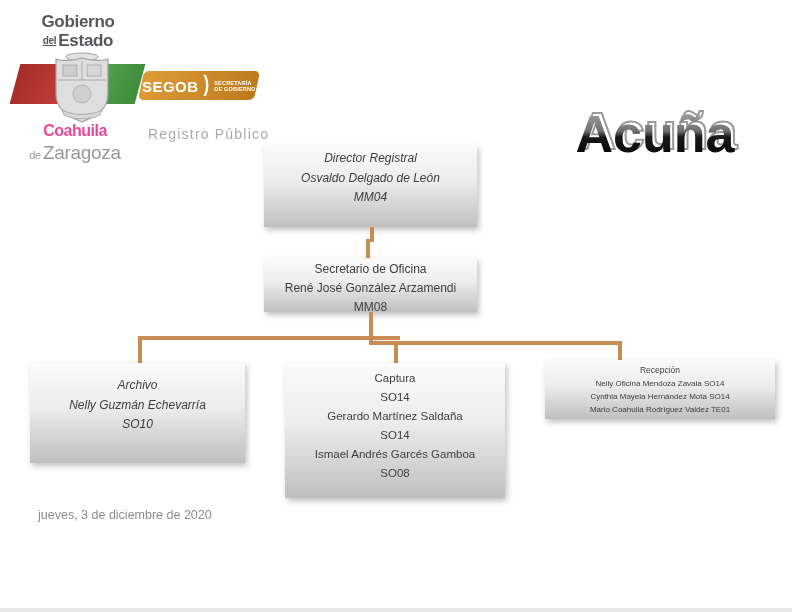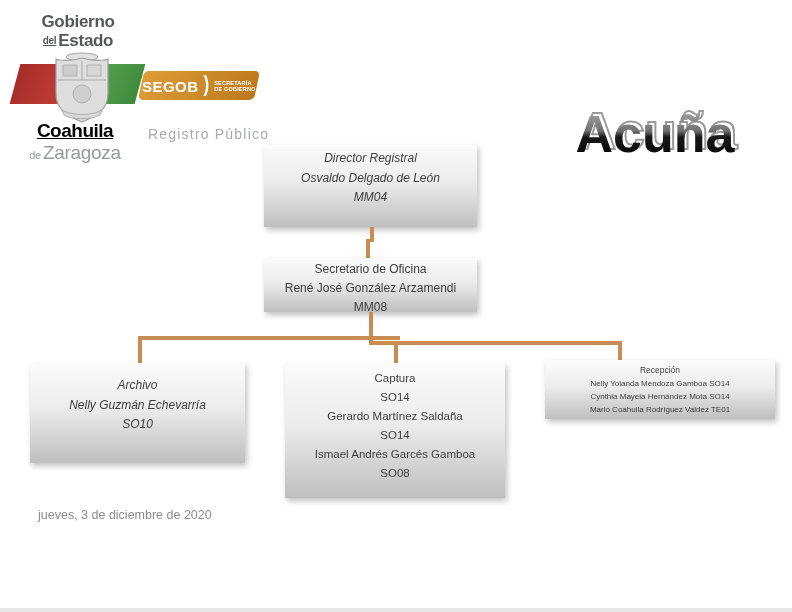--- a/index.html
+++ b/index.html
@@ -19,21 +19,21 @@
     background:linear-gradient(100deg,#55a44f,#3f8a3c);transform:skewX(-15deg);}
   .shield{position:absolute;left:50px;top:52px;}
   .segob-badge{position:absolute;left:141px;top:71px;width:116px;height:29px;
     background:linear-gradient(100deg,#dd9c37,#bc7a1e);transform:skewX(-12deg);
     border-radius:5px;display:flex;align-items:center;justify-content:center;gap:5px;}
   .segob-inner{transform:skewX(12deg);display:flex;align-items:center;gap:5px;color:#fff;}
   .segob-word{font-size:15px;font-weight:bold;letter-spacing:0.5px;}
   .segob-swoosh{font-size:17px;font-weight:bold;transform:scaleY(1.25);margin-top:-2px;}
   .segob-sub{font-size:5.5px;font-weight:bold;line-height:6.5px;letter-spacing:0.2px;}
   .coa-text{position:absolute;left:27px;top:119px;width:96px;text-align:center;}
-  .coa-text .coah{font-size:19px;font-weight:bold;color:#000000;letter-spacing:-0.5px;line-height:24px;text-decoration:underline;}
+  .coa-text .coah{font-size:16px;font-weight:bold;color:#ec4899;letter-spacing:-0.5px;line-height:24px;}
   .coa-text .zar{font-size:19px;color:#97999c;line-height:19px;letter-spacing:-0.3px;}
   .coa-text .de{font-size:11px;margin-right:2px;}
   .registro{position:absolute;left:148px;top:126px;font-size:14px;color:#a8aaac;letter-spacing:1.2px;}
   .acuna{position:absolute;left:545px;top:96px;}
   
   .obox{position:absolute;text-align:center;color:#3d3d3d;
     background:linear-gradient(180deg,#fbfbfb 0%,#ececec 45%,#bfbfbf 100%);
     box-shadow:2px 3px 6px rgba(0,0,0,0.25);}
   .b-director{left:264px;top:145px;width:213px;height:82px;font-size:12px;line-height:19.5px;padding-top:4px;box-sizing:border-box;font-style:italic;}
   .b-secretario{left:264px;top:258px;width:213px;height:54px;font-size:12px;line-height:19px;padding-top:2px;box-sizing:border-box;}
@@ -140,20 +140,20 @@
     <div>Captura</div>
     <div>SO14</div>
     <div>Gerardo Martínez Saldaña</div>
     <div>SO14</div>
     <div>Ismael Andrés Garcés Gamboa</div>
     <div>SO08</div>
   </div>
 
   <div class="obox b-recepcion">
     <div class="rtitle">Recepción</div>
-    <div>Nelly Yolanda Mendoza Gamboa SO14</div>
+    <div>Nelly Oficina Mendoza Zavala SO14</div>
     <div>Cynthia Mayela Hernández Mota SO14</div>
     <div>Mario Coahuila Rodríguez Valdez TE01</div>
   </div>
 
   <div class="date">jueves, 3 de diciembre de 2020</div>
 
 </div>
 
 </body></html>

